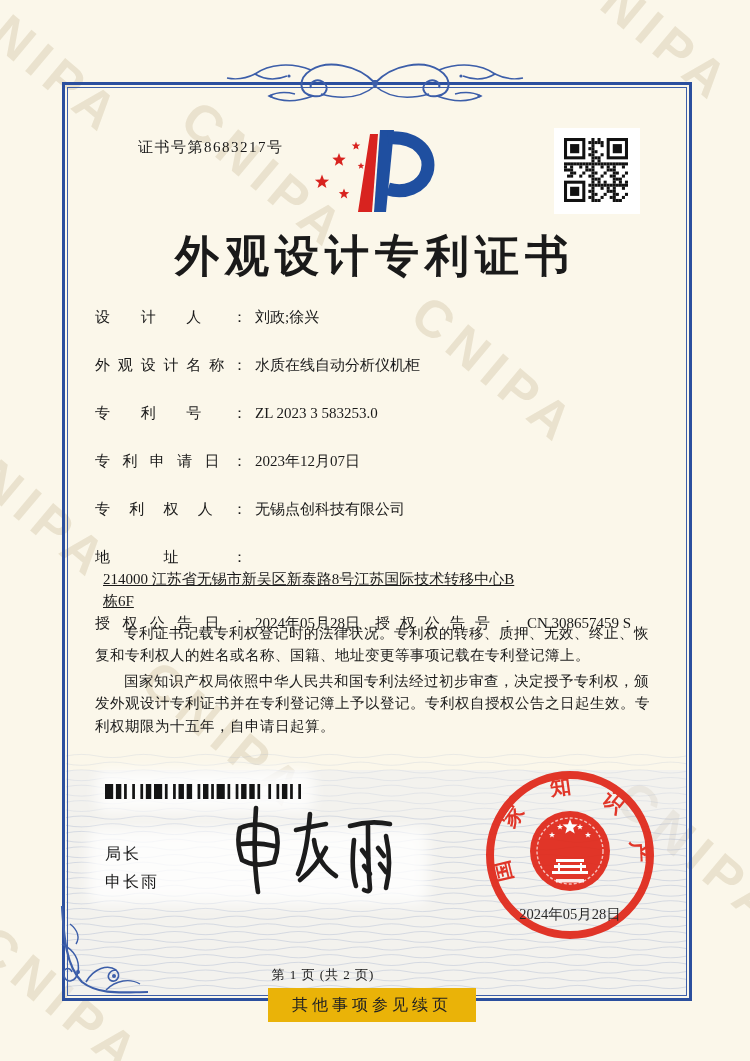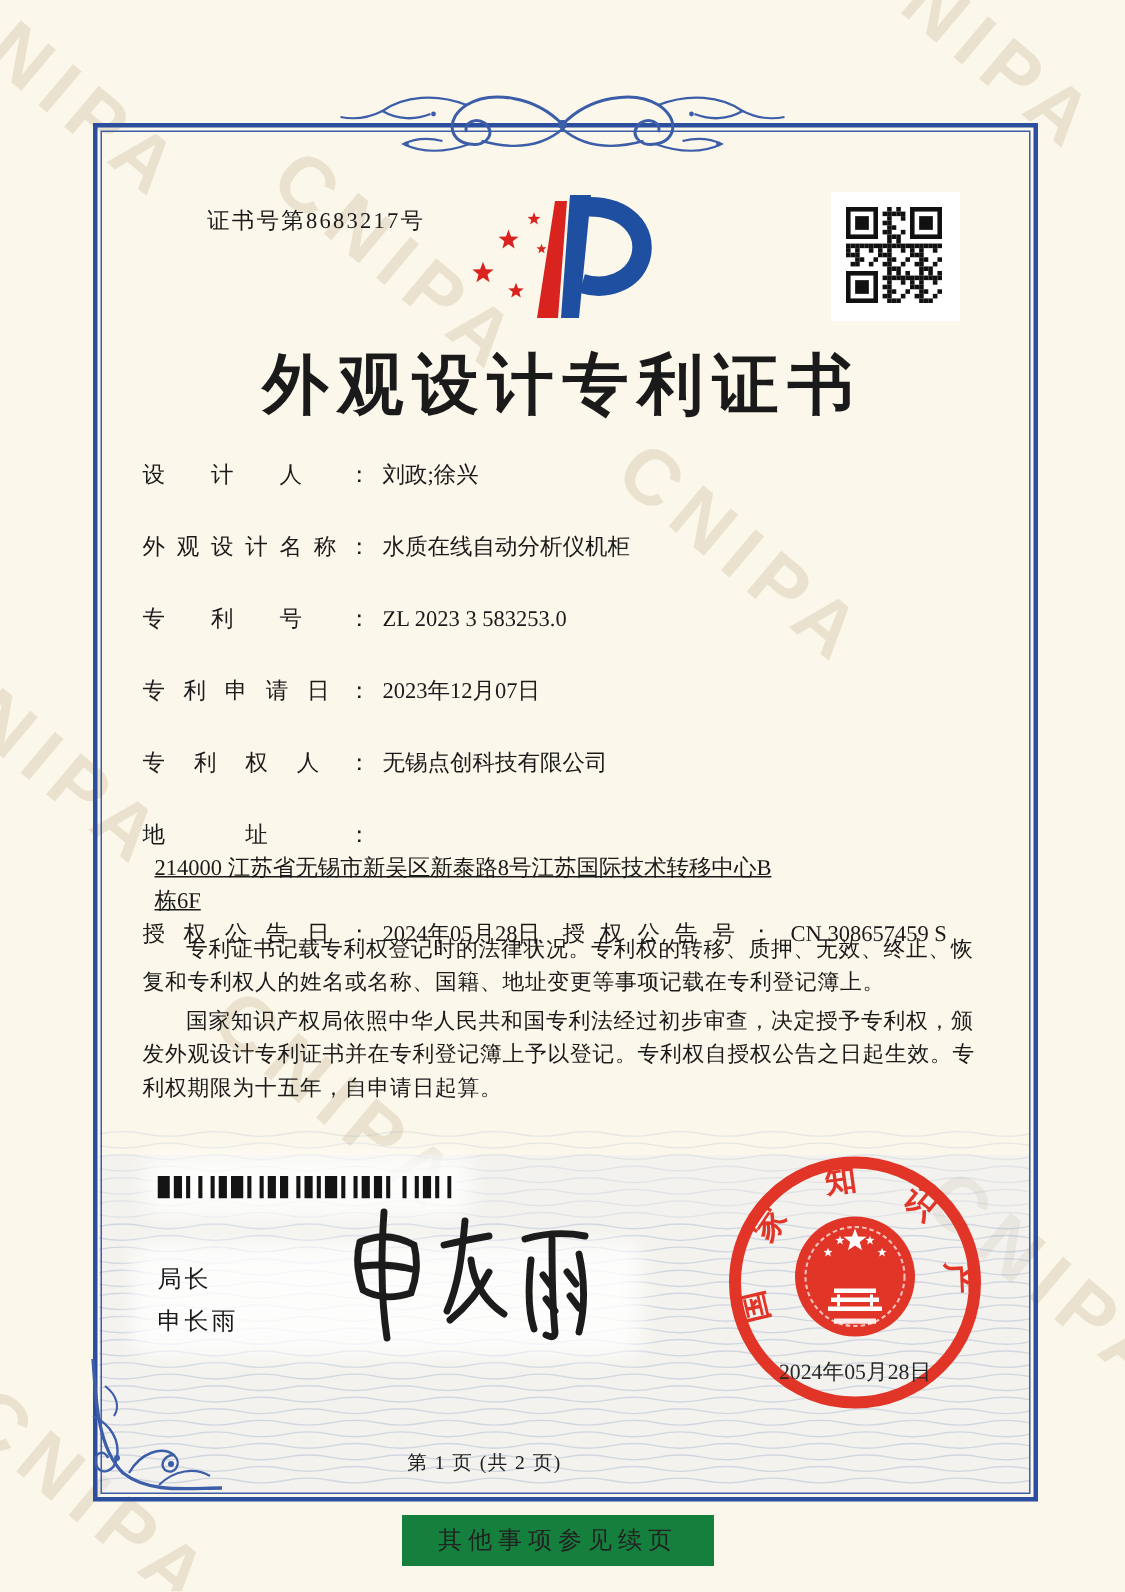--- a/index.html
+++ b/index.html
@@ -34,21 +34,21 @@
   .paras{position:absolute;left:95px;top:622px;width:562px;font-size:14.5px;line-height:22.4px;
          letter-spacing:.5px;z-index:5;}
   .paras p{margin:0 0 3px 0;text-indent:2em;}
   .guil{position:absolute;left:66px;top:752px;z-index:1;}
   .barcode{position:absolute;left:105px;top:784px;z-index:5;}
   .director{position:absolute;left:105px;top:840px;z-index:5;font-family:"Liberation Sans","DejaVu Sans",sans-serif;
             font-size:16px;letter-spacing:2px;line-height:28px;}
   .sig{position:absolute;left:218px;top:796px;z-index:5;}
   .seal{position:absolute;left:482px;top:767px;z-index:6;opacity:.94;}
   .pageno{position:absolute;left:0;top:966px;width:646px;text-align:center;font-size:13px;letter-spacing:1px;z-index:5;}
-  .contnote{position:absolute;left:268px;top:1010px;width:208px;height:34px;background:#15803d;z-index:5;
+  .contnote{position:absolute;left:268px;top:988px;width:208px;height:34px;background:#eab308;z-index:5;
             display:flex;align-items:center;justify-content:center;font-size:16px;letter-spacing:4px;color:#222;}
 </style>
 </head>
 <body>
 
 <div class="page">
 
   <div class="wm" style="left:40px;top:60px">CNIPA</div>
   <div class="wm" style="left:650px;top:28px">CNIPA</div>
   <div class="wm" style="left:265px;top:175px">CNIPA</div>

